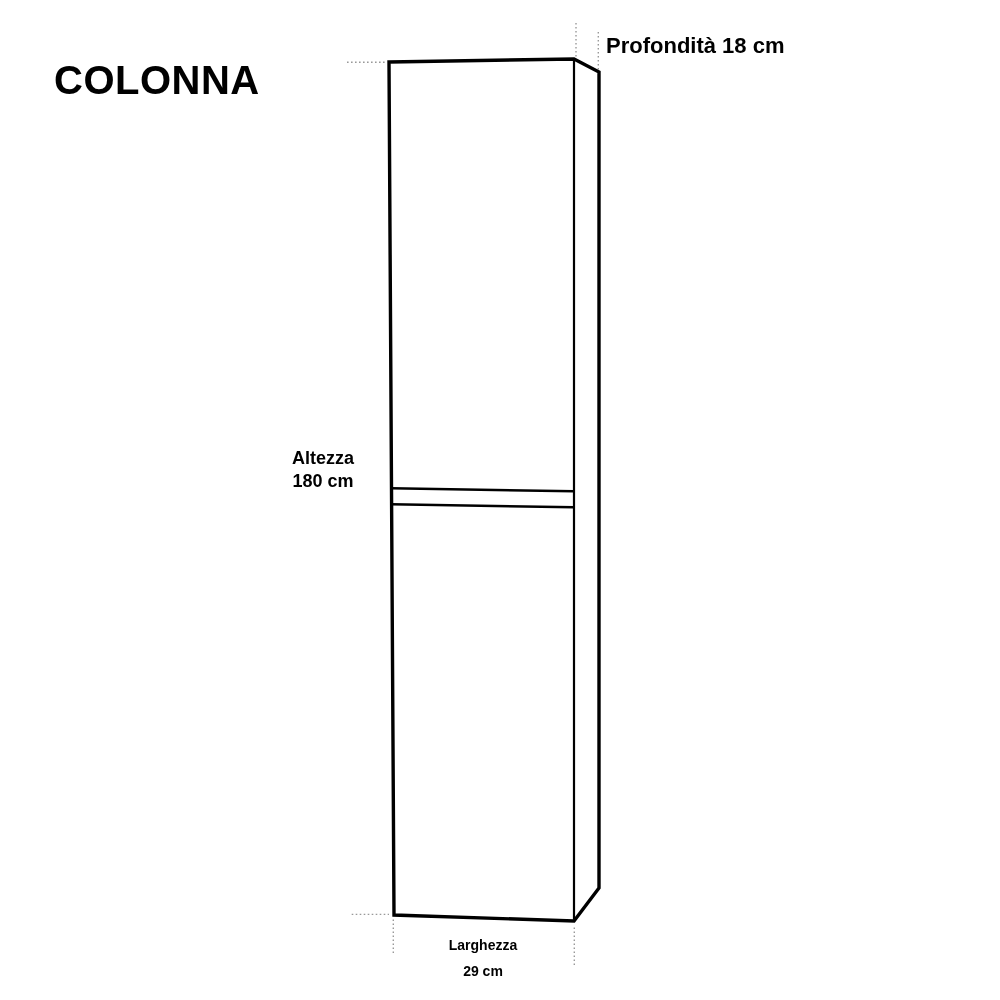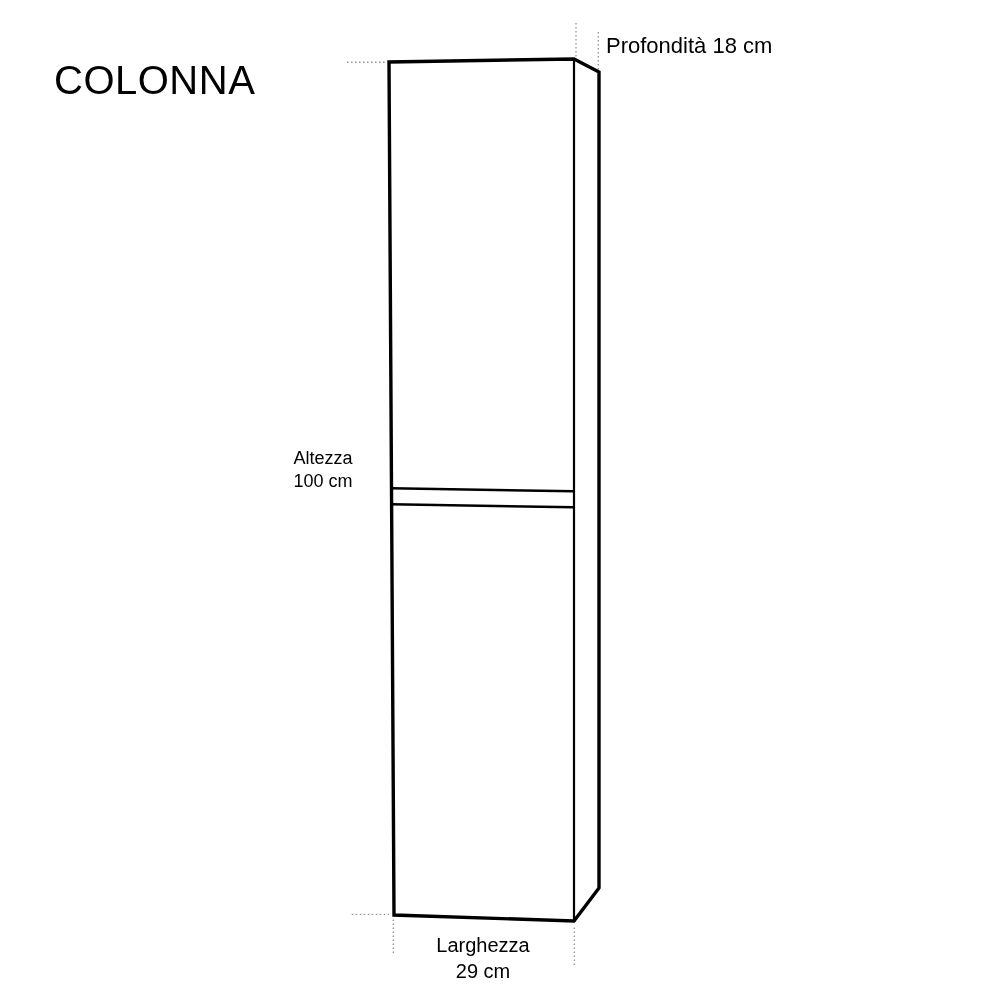--- a/index.html
+++ b/index.html
@@ -37,21 +37,21 @@
   }
   .guide{
     stroke:var(--guide-color);
     stroke-width:1.4;
     stroke-dasharray:1.6 2.4;
     fill:none;
   }
 
   .label{
     position:absolute;
-    font-weight:normal;
+    font-weight:bold;
     color:var(--text-color);
     white-space:nowrap;
   }
   .title{
     left:54px; top:58px;
     font-size:40px;
     line-height:44px;
     letter-spacing:0.5px;
   }
   .depth-label{
@@ -63,21 +63,21 @@
     left:253px; top:447px;
     width:140px;
     font-size:18px;
     line-height:23px;
     text-align:center;
     white-space:normal;
   }
   .width-label{
     left:413px; top:932px;
     width:140px;
-    font-size:20px;
+    font-size:14px;
     line-height:26px;
     text-align:center;
     white-space:normal;
   }
   .label span{ display:block; }
 </style>
 </head>
 <body>
 
 <div class="stage">
@@ -102,21 +102,21 @@
       <line class="divider" x1="391" y1="504.2" x2="573.8" y2="507.3"></line>
     </g>
   </svg>
 
   <div class="label title">COLONNA</div>
 
   <div class="label depth-label">Profondità 18 cm</div>
 
   <div class="label height-label">
     <span>Altezza</span>
-    <span>100 cm</span>
+    <span>180 cm</span>
   </div>
 
   <div class="label width-label">
     <span>Larghezza</span>
     <span>29 cm</span>
   </div>
 
 </div>
 
 </body></html>

